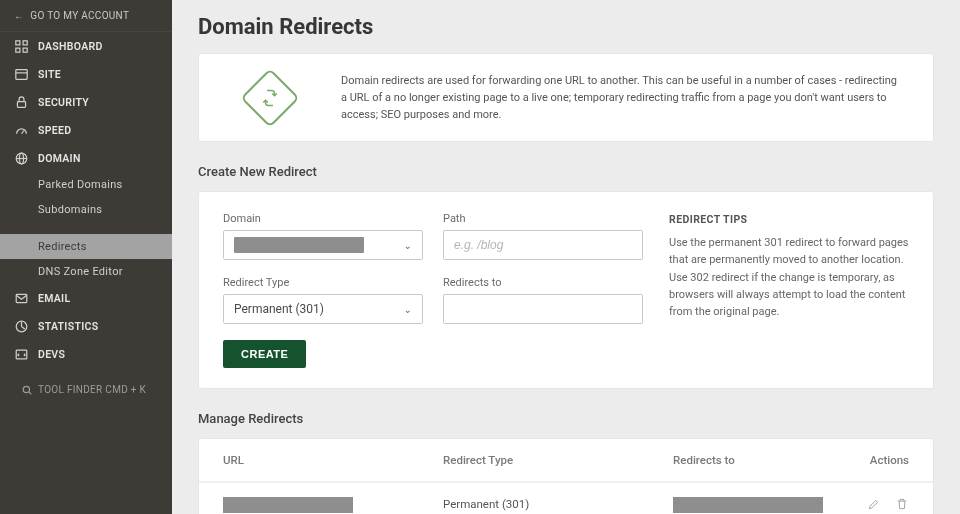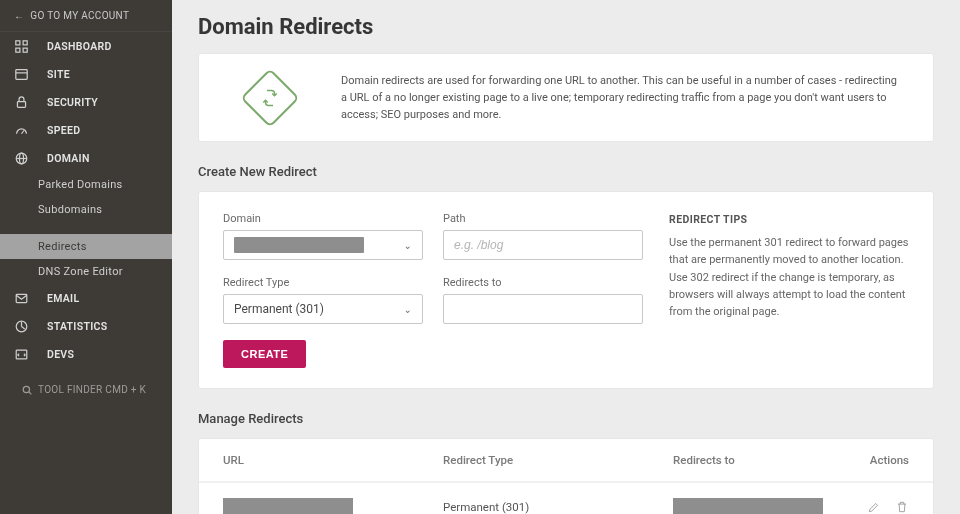--- a/index.html
+++ b/index.html
@@ -36,21 +36,21 @@
     cursor: pointer;
   }
   .arrow-left-icon {
     font-size: 10px;
     color: #c9c9c9;
   }
   .nav { list-style: none; }
   .nav > li.top {
     display: flex;
     align-items: center;
-    gap: 19px;
+    gap: 10px;
     padding: 7px 14px;
     cursor: pointer;
     color: #e4e4e4;
     font-weight: 600;
     font-size: 10.5px;
   }
   .nav > li.top .icon { width: 14px; height: 14px; flex: 0 0 14px; display: flex; align-items: center; justify-content: center; }
   .nav > li.top .icon svg { width: 13px; height: 13px; stroke: #cfcfcf; fill: none; stroke-width: 1.5; }
 
   .nav > li.sub {
@@ -157,21 +157,21 @@
   .select-value { flex: 1; }
   .text-input input {
     border: none; outline: none; width: 100%; font-size: 12px;
     background: transparent;
     font-style: italic;
   }
   .text-input input::placeholder { color: #b5b5b5; font-style: italic; }
   .redacted { background: #8e8e8e; height: 16px; width: 130px; border-radius: 1px; }
 
   .btn-primary {
-    background: #be185d;
+    background: #14532d;
     color: #fff;
     border: none;
     padding: 8px 18px;
     font-size: 11px;
     font-weight: 600;
     letter-spacing: 0.5px;
     border-radius: 2px;
     cursor: pointer;
   }
 
@@ -186,21 +186,21 @@
     font-weight: 700;
     color: #555;
     letter-spacing: 0.4px;
     margin-bottom: 6px;
   }
 
   
   .table-card { padding: 0; }
   .table-head, .table-row {
     display: flex;
-    align-items: flex-end;
+    align-items: flex-start;
     padding: 14px 24px;
     font-size: 11.5px;
   }
   .table-head {
     color: #7a7a7a;
     font-weight: 500;
     border-bottom: 1px solid #efefef;
   }
   .table-row {
     border-top: 1px solid #f1f1f1;

